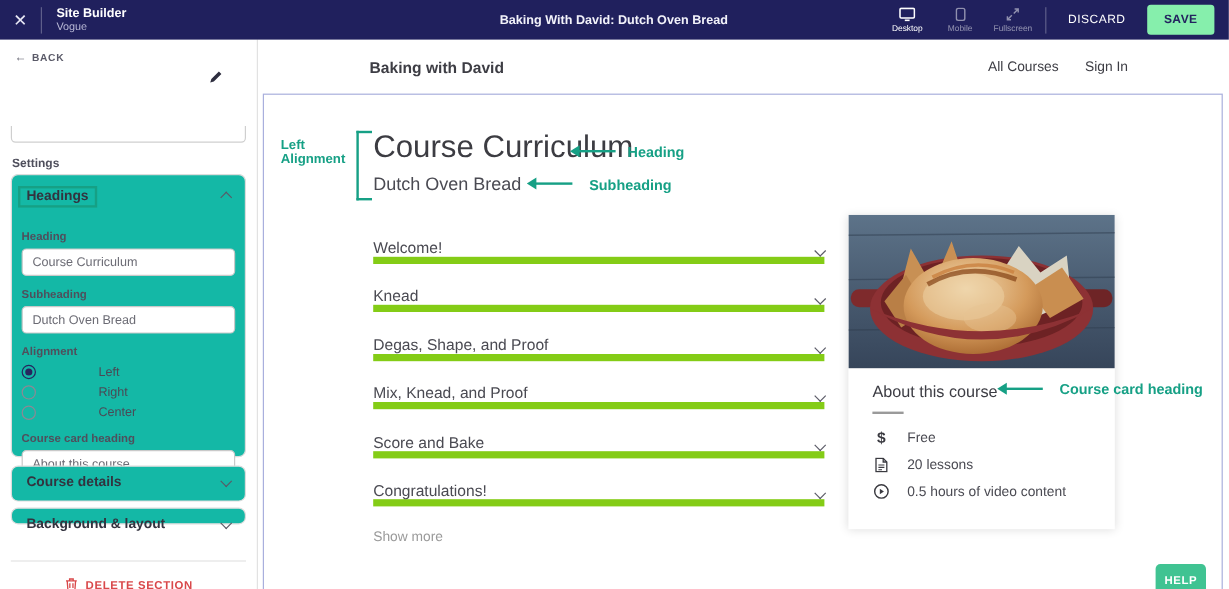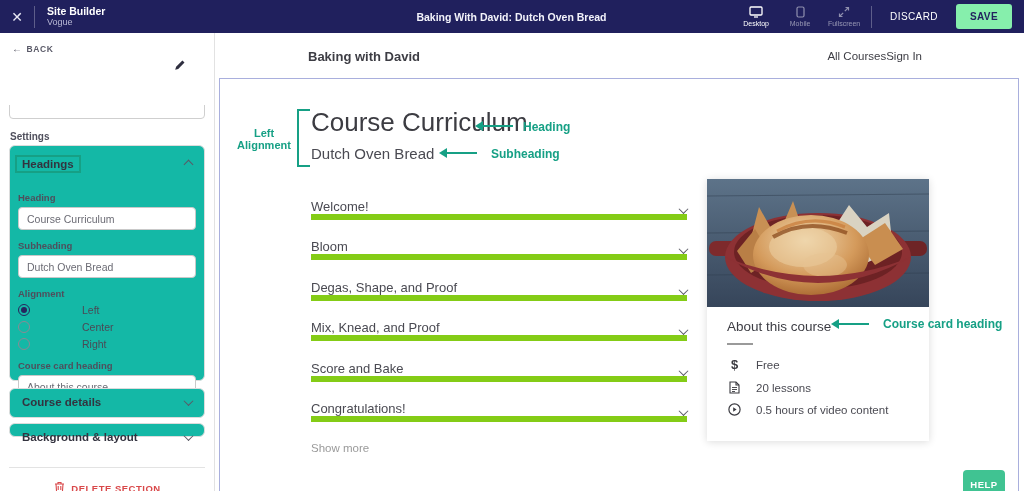--- a/index.html
+++ b/index.html
@@ -60,21 +60,21 @@
   .chev.down { transform:rotate(45deg) translate(-1px,-1px); }
   .chev.up { transform:rotate(-135deg); }
   .sb-divider { position:absolute; left:9px; right:9px; height:1px; background:#e3e3e3; }
   .delete-btn { position:absolute; left:0; width:215px; text-align:center; font-size:9.5px;
     font-weight:bold; letter-spacing:.5px; color:#d9484a; cursor:pointer;
     display:flex; align-items:center; justify-content:center; gap:6px; background:none; border:none; }
 
   
   .preview { position:absolute; left:215px; top:33px; right:0; bottom:0; background:#fff; overflow:hidden; }
   .pv-sitename { position:absolute; left:93px; top:16px; font-size:13px; font-weight:bold; color:#3d3d44; }
-  .pv-nav { position:absolute; top:17px; right:102px; display:flex; }
+  .pv-nav { position:absolute; top:17px; right:84px; display:flex; gap:22px; }
   .pv-nav a { font-size:11.5px; color:#3d3d44; text-decoration:none; cursor:pointer; }
 
   .section { position:absolute; left:4px; top:45px; width:800px; height:500px;
     border:1px solid #a9afdd; background:#fff; }
   .anno-label { position:absolute; font-size:11px; font-weight:bold; color:#16a085; line-height:1.1; }
   .bracket { position:absolute; left:77px; top:30px; width:13px; height:58px;
     border-left:2px solid #16a085; border-top:2px solid #16a085; border-bottom:2px solid #16a085; }
   .pv-heading { position:absolute; left:91px; top:28px; font-size:26px; font-weight:500; color:#3c3c42; }
   .pv-subheading { position:absolute; left:91px; top:66px; font-size:15px; color:#4a4a52; }
 
@@ -172,25 +172,25 @@
       <div class="fld-input">Course Curriculum</div>
       <div class="fld-label">Subheading</div>
       <div class="fld-input">Dutch Oven Bread</div>
       <div class="fld-label">Alignment</div>
       <div class="radio-row">
         <span class="radio checked"></span>
         <span class="radio-label">Left</span>
       </div>
       <div class="radio-row">
         <span class="radio"></span>
-        <span class="radio-label">Center</span>
+        <span class="radio-label">Right</span>
       </div>
       <div class="radio-row">
         <span class="radio"></span>
-        <span class="radio-label">Right</span>
+        <span class="radio-label">Center</span>
       </div>
       <div class="fld-label">Course card heading</div>
       <div class="fld-input">About this course</div>
     </div>
 
     <div class="panel" style="top:283px; height:30px;">
       <div class="panel-head" style="padding:7px 12px;">
         <span class="panel-title">Course details</span>
         <span class="chev down"></span>
       </div>
@@ -218,38 +218,38 @@
 
 <div class="preview">
   <div class="pv-sitename">Baking with David</div>
   <div class="pv-nav">
     <a>All Courses</a>
     <a>Sign In</a>
   </div>
 
   <div class="section">
 
-    <div class="anno-label" style="left:14px; top:48px; width:60px;text-align:center;">Left Alignment</div>
+    <div class="anno-label" style="left:14px; top:36px; width:60px;">Left Alignment</div>
     <div class="bracket"></div>
 
     <div class="pv-heading">Course Curriculum</div>
     <span class="t-arrow" style="left:255px; top:42px;"></span>
     <div class="anno-label" style="left:303px; top:42px; font-size:12px;">Heading</div>
 
     <div class="pv-subheading">Dutch Oven Bread</div>
     <span class="t-arrow" style="left:219px; top:69px;"></span>
     <div class="anno-label" style="left:271px; top:69px; font-size:12px;">Subheading</div>
 
     <div class="lesson-list">
       <div class="lesson-row">
         <span class="lesson-title">Welcome!</span>
         <span class="chev down"></span>
       </div>
       <div class="lesson-row">
-        <span class="lesson-title">Bloom</span>
+        <span class="lesson-title">Knead</span>
         <span class="chev down"></span>
       </div>
       <div class="lesson-row">
         <span class="lesson-title">Degas, Shape, and Proof</span>
         <span class="chev down"></span>
       </div>
       <div class="lesson-row">
         <span class="lesson-title">Mix, Knead, and Proof</span>
         <span class="chev down"></span>
       </div>

